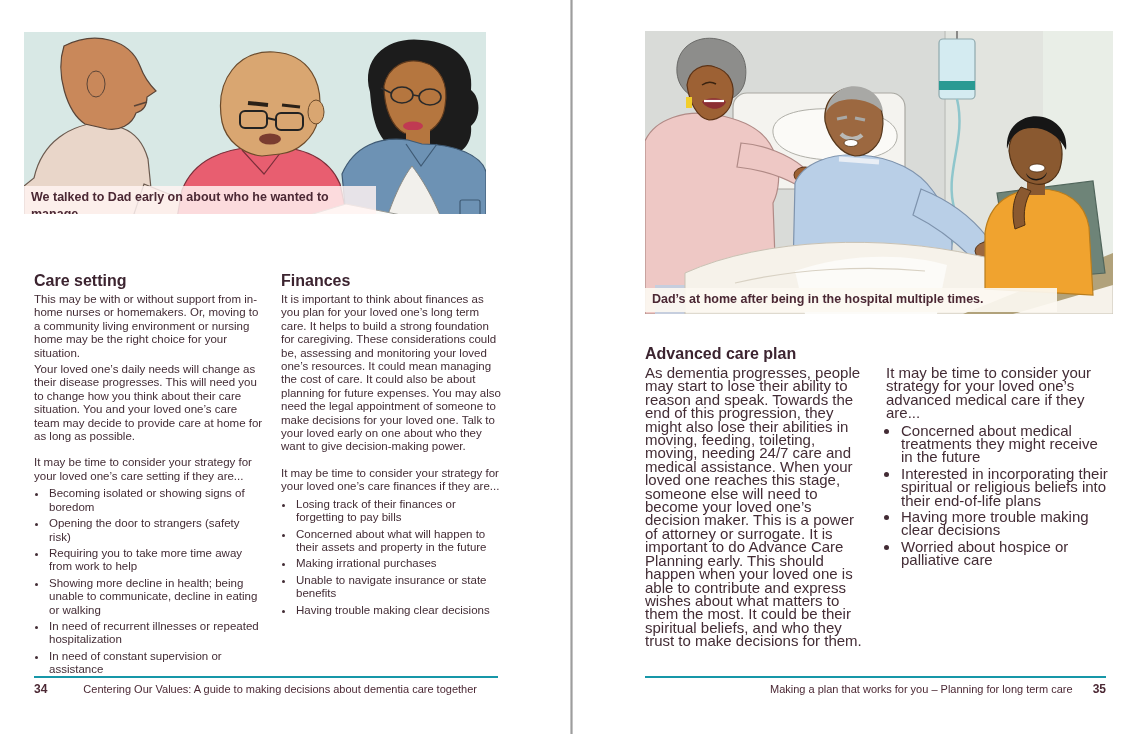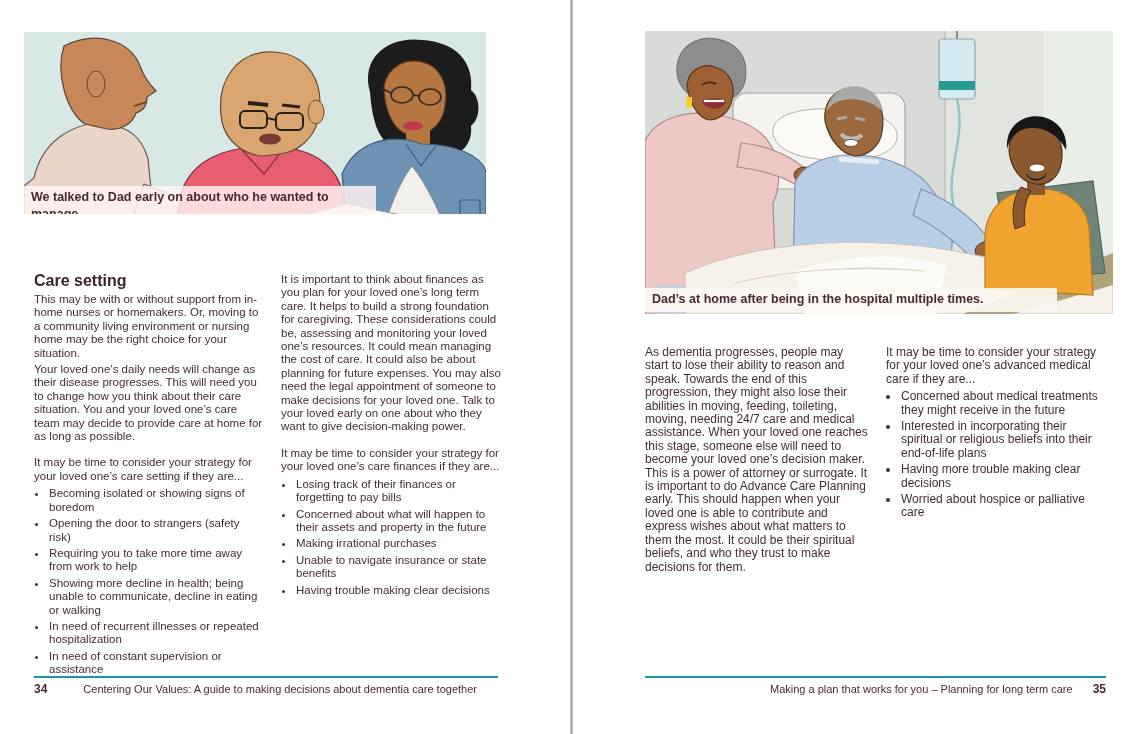--- a/index.html
+++ b/index.html
@@ -31,21 +31,21 @@
   .col p { margin:0 0 3px 0; }
   .lead { margin-top:13px !important; }
   ul.bullets { margin:4px 0 0 0; padding-left:14px; list-style:disc; }
   ul.bullets li { margin-bottom:3px; padding-left:1px; }
 
   .col-l1 { left:34px;  top:273px; width:230px; }
   .col-l2 { left:281px; top:273px; width:224px; }
 
   .right-text { position:absolute; left:72px; top:346px; width:466px; }
   .right-cols { display:flex; gap:17px; }
-  .right-cols .rc { width:224px; font-size:12px; line-height:13.4px; }
+  .right-cols .rc { width:224px; font-size:15px; line-height:13.4px; }
   .right-cols .rc p { margin:0; }
 
   .rule { position:absolute; top:676px; height:2px; background:#1797a8; }
   .rule-left  { left:34px;  width:464px; }
   .rule-right { left:72px;  width:461px; }
 
   .footer { position:absolute; top:683px; font-size:11px; line-height:13px; color:#4b2834; }
   .footer .pagenum { font-weight:bold; font-size:12px; }
   .footer-left  { left:34px; width:470px; }
   .footer-left .pagenum { margin-right:36px; }
@@ -120,20 +120,21 @@
         <li>Becoming isolated or showing signs of boredom</li>
         <li>Opening the door to strangers  (safety risk)</li>
         <li>Requiring you to take more time away from work to help</li>
         <li>Showing more decline in health; being unable to communicate, decline in eating or walking</li>
         <li>In need of recurrent illnesses or repeated hospitalization</li>
         <li>In need of constant supervision or assistance</li>
       </ul>
   </div>
 
   <div class="col col-l2">
+    <h3 class="heading">Finances</h3>
     <p>It is important to think about finances as you plan for your loved one’s long term care. It helps to build a strong foundation for caregiving. These considerations could be, assessing and monitoring your loved one’s resources. It could mean managing the cost of care. It could also be about planning for future expenses. You may also need the legal appointment of someone to make decisions for your loved one. Talk to your loved early on one about who they want to give decision-making power.</p>
     <p class="lead">It may be time to consider your strategy for your loved one’s care finances if they are...</p>
     <ul class="bullets">
         <li>Losing track of their finances or forgetting to pay bills</li>
         <li>Concerned about what will happen to their assets and property in the future</li>
         <li>Making irrational purchases</li>
         <li>Unable to navigate insurance or state benefits</li>
         <li>Having trouble making clear decisions</li>
       </ul>
   </div>
@@ -206,20 +207,21 @@
         <path d="M381,142 C385,150 398,150 402,141 C400,152 383,152 381,142 Z" fill="#161616"></path>
         <ellipse cx="392" cy="137" rx="8" ry="4" fill="#ffffff" stroke="#4e2f14" stroke-width="0.8"></ellipse>
       </g>
     </svg>
     <div class="caption caption-right">
       <div>Dad’s at home after being in the hospital multiple times.</div>
     </div>
   </div>
 
   <div class="right-text">
+    <h3 class="heading">Advanced care plan</h3>
     <div class="right-cols">
       <div class="rc">
         <p>As dementia progresses, people may start to lose their ability to reason and speak. Towards the end of this progression, they might also lose their abilities in moving, feeding, toileting, moving, needing 24/7 care and medical assistance. When your loved one reaches this stage, someone else will need to become your loved one’s decision maker. This is a power of attorney or surrogate. It is important to do Advance Care Planning early. This should happen when your loved one is able to contribute and express wishes about what matters to them the most. It could be their spiritual beliefs, and who they trust to make decisions for them.</p>
       </div>
       <div class="rc">
         <p>It may be time to consider your strategy for your loved one’s advanced medical care if they are...</p>
         <ul class="bullets">
             <li>Concerned about medical treatments they might receive in the future</li>
             <li>Interested in incorporating their spiritual or religious beliefs into their end-of-life plans</li>
             <li>Having more trouble making clear decisions</li>

